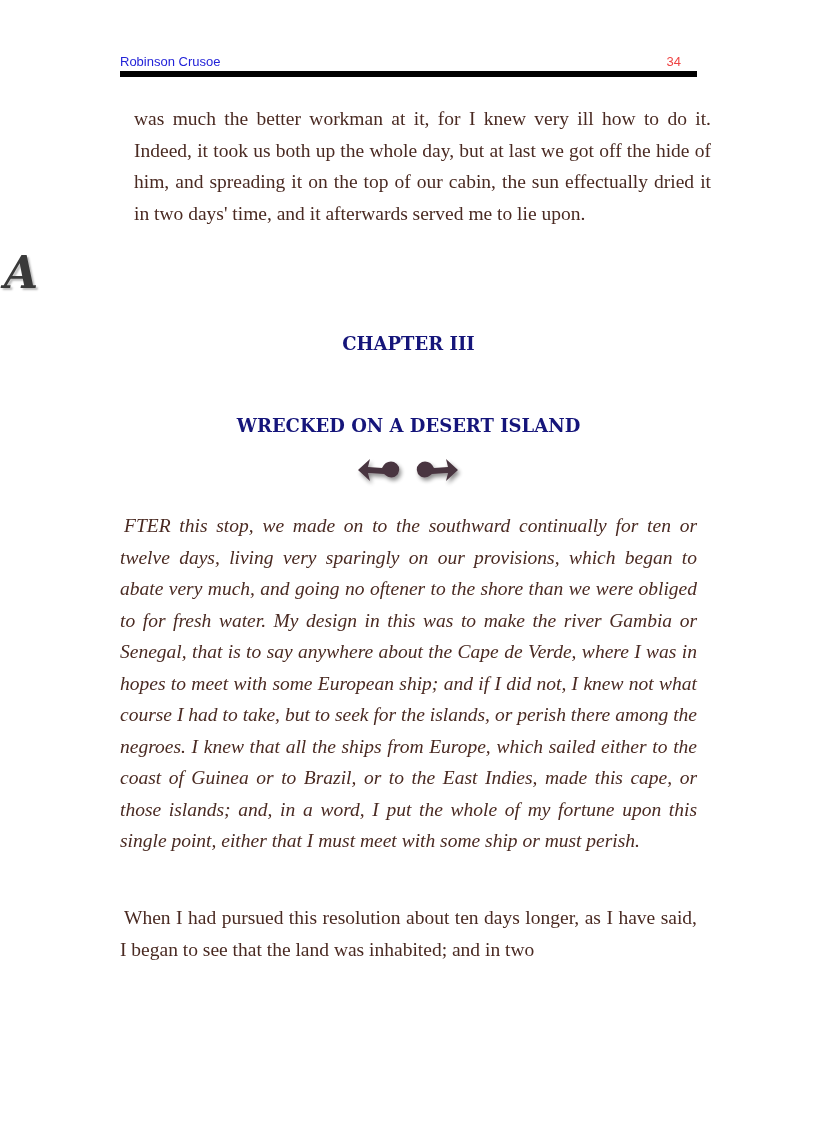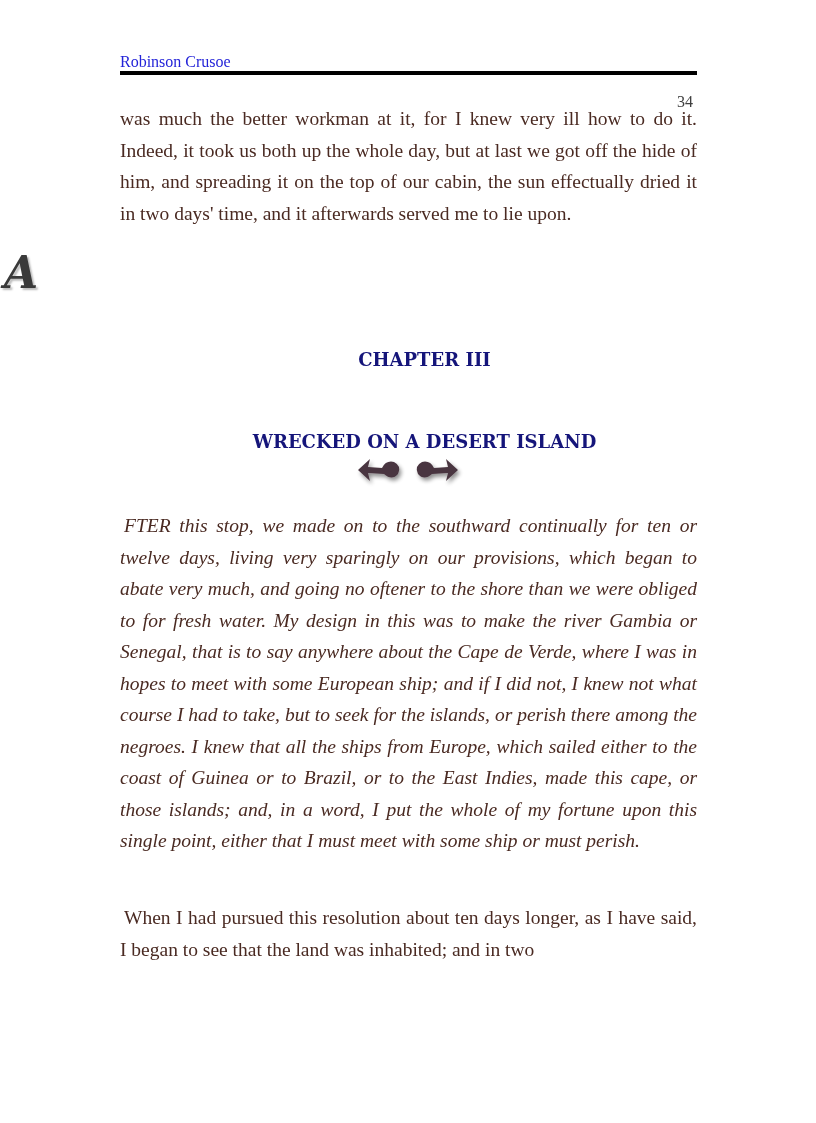--- a/index.html
+++ b/index.html
@@ -13,38 +13,37 @@
       position: relative;
       overflow: hidden;
       font-family: "DejaVu Serif", "Liberation Serif", serif;
     }
     .header {
       position: absolute;
       left: 120px;
       top: 53px;
       width: 577px;
       height: 18px;
-      border-bottom: 4px solid #000000;
-      font-family: Liberation Serif, serif;
-      font-size: 16px;
+      border-bottom: 6px solid #000000;
+      font-family: Liberation Sans, sans-serif;
+      font-size: 13px;
       line-height: 16px;
     }
     .header .title {
       position: absolute;
       left: 0;
       top: 1px;
       color: #2323d8;
       text-decoration: none;
     }
     .header .page-num {
       position: absolute;
-      right: 4px;
+      right: 16px;
       top: 1px;
-      color: #404040;
-      margin-top: 40px;
+      color: #ef4444;
     }
     .drop-cap {
       position: absolute;
       left: 4px;
       top: 248px;
       width: 40px;
       height: 50px;
       font-family: "DejaVu Serif", serif;
       font-style: italic;
       font-weight: bold;
@@ -57,33 +56,33 @@
       position: absolute;
       left: 120px;
       width: 577px;
       color: #4a2a22;
       font-family: "Liberation Serif", serif;
       font-size: 19.5px;
       line-height: 31.5px;
       text-align: justify;
       margin: 0;
     }
-    .p1 { top: 103px; }
+    .p1 { top: 103px; margin-left: 14px; }
     .p2 { top: 510px; text-indent: 4px; font-style: italic; }
     .p3 { top: 902px; text-indent: 4px; }
     .chapter-heading {
       position: absolute;
       left: 120px;
       width: 577px;
       text-align: center;
       color: #15157a;
       font-family: "DejaVu Serif", serif;
       font-weight: bold;
       font-size: 18px;
-      margin: 16px;
+      margin: 0;
     }
     .ch-number { top: 333px; }
     .ch-title { top: 415px; }
     .ornament {
       position: absolute;
       left: 352px;
       top: 454px;
       width: 112px;
       height: 34px;
     }

